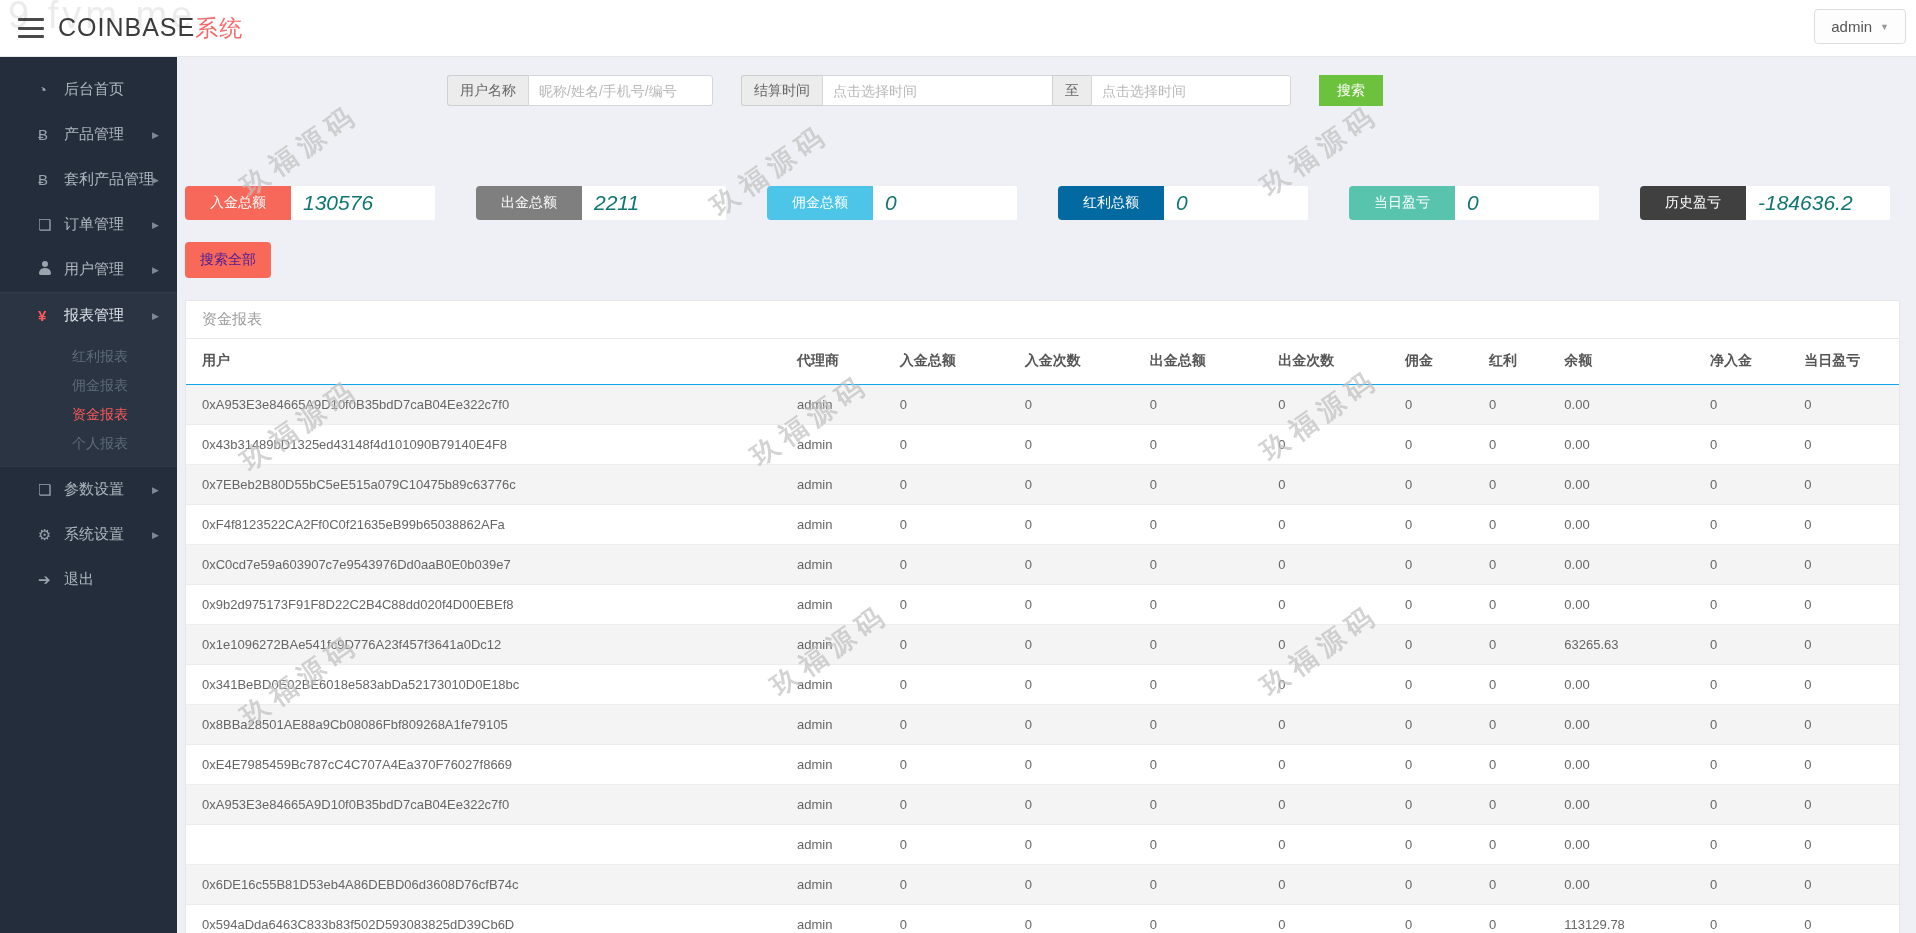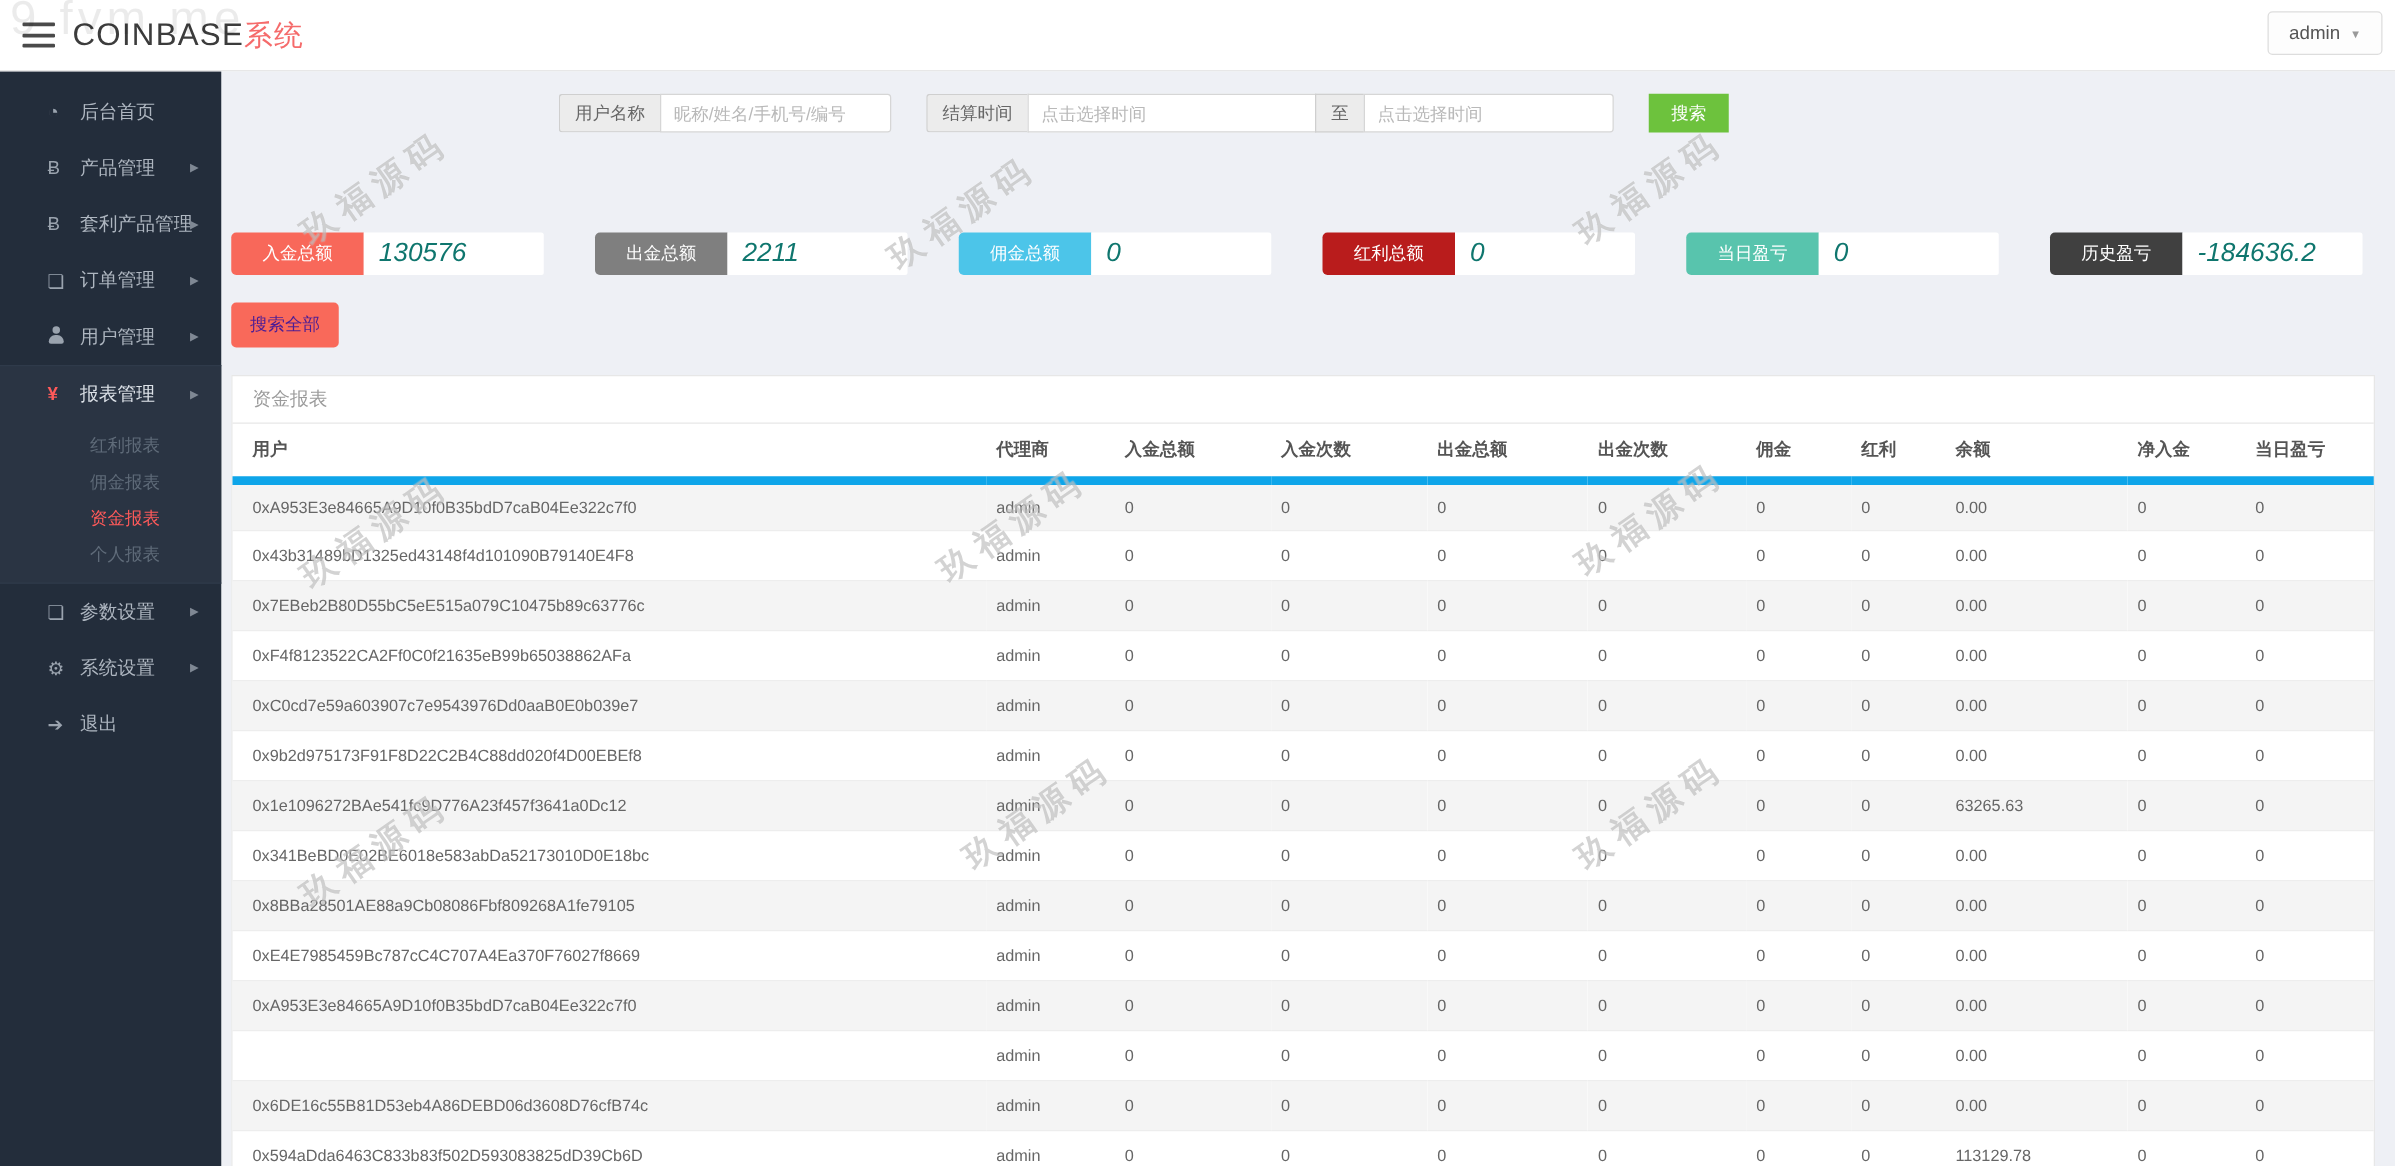--- a/index.html
+++ b/index.html
@@ -62,21 +62,21 @@
     font-size:21px; color:#0f766e; border-radius:0 2px 2px 0;font-style:italic; }
 
   .btn-search-all { margin:22px 0 0 8px; height:36px; padding:0 15px; background:#f9695a;
     color:#4c1d95; border:none; border-radius:4px; font-size:14px; cursor:pointer; font-family:inherit; }
 
   
   .panel { margin:22px 16px 0 8px; background:#fff; border:1px solid #e7e7e7; }
   .panel-title { padding:9px 16px; font-size:15px; color:#9b9b9b; border-bottom:1px solid #e8e8e8; }
   table { width:100%; border-collapse:collapse; table-layout:fixed; }
   thead td { height:45px; font-size:14px; font-weight:700; color:#555; padding:0 8px;
-    border-bottom:7px solid #0ea5e9; }
+    border-bottom:1px solid #0ea5e9; }
   tbody td { height:40px; font-size:13px; color:#666; padding:0 8px;
     border-bottom:1px solid #ededed; white-space:nowrap; overflow:hidden; }
   tbody tr:nth-child(odd) { background:#f4f4f4; }
   thead td:first-child, tbody td:first-child { padding-left:16px; }
 
   
   .wm { position:absolute; font-size:27px; font-weight:700; letter-spacing:7px;
     color:rgba(110,110,110,0.30); transform:rotate(-35deg); pointer-events:none; z-index:4;
     text-shadow:0 0 1px rgba(255,255,255,0.6); }
   .wm-corner { position:absolute; left:8px; top:-6px; font-size:38px; color:rgba(0,0,0,0.08);
@@ -184,21 +184,21 @@
         </div>
         <div class="stat">
           <div class="stat-label" style="background: rgb(127, 127, 127);">出金总额</div>
           <div class="stat-value">2211</div>
         </div>
         <div class="stat">
           <div class="stat-label" style="background: rgb(76, 197, 233);">佣金总额</div>
           <div class="stat-value">0</div>
         </div>
         <div class="stat">
-          <div class="stat-label" style="background: #b91c1c;">红利总额</div>
+          <div class="stat-label" style="background: #0369a1;">红利总额</div>
           <div class="stat-value">0</div>
         </div>
         <div class="stat">
           <div class="stat-label" style="background: rgb(88, 196, 173);">当日盈亏</div>
           <div class="stat-value">0</div>
         </div>
         <div class="stat">
           <div class="stat-label" style="background: #404040;">历史盈亏</div>
           <div class="stat-value">-184636.2</div>
         </div>

